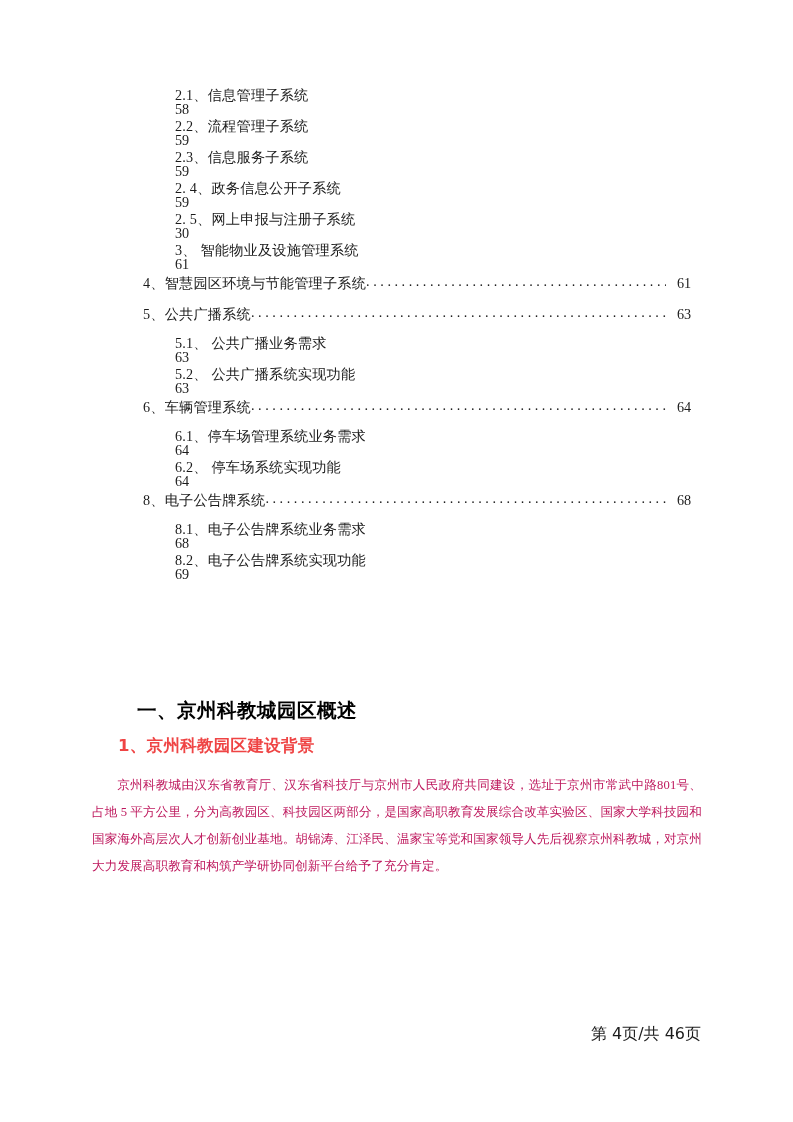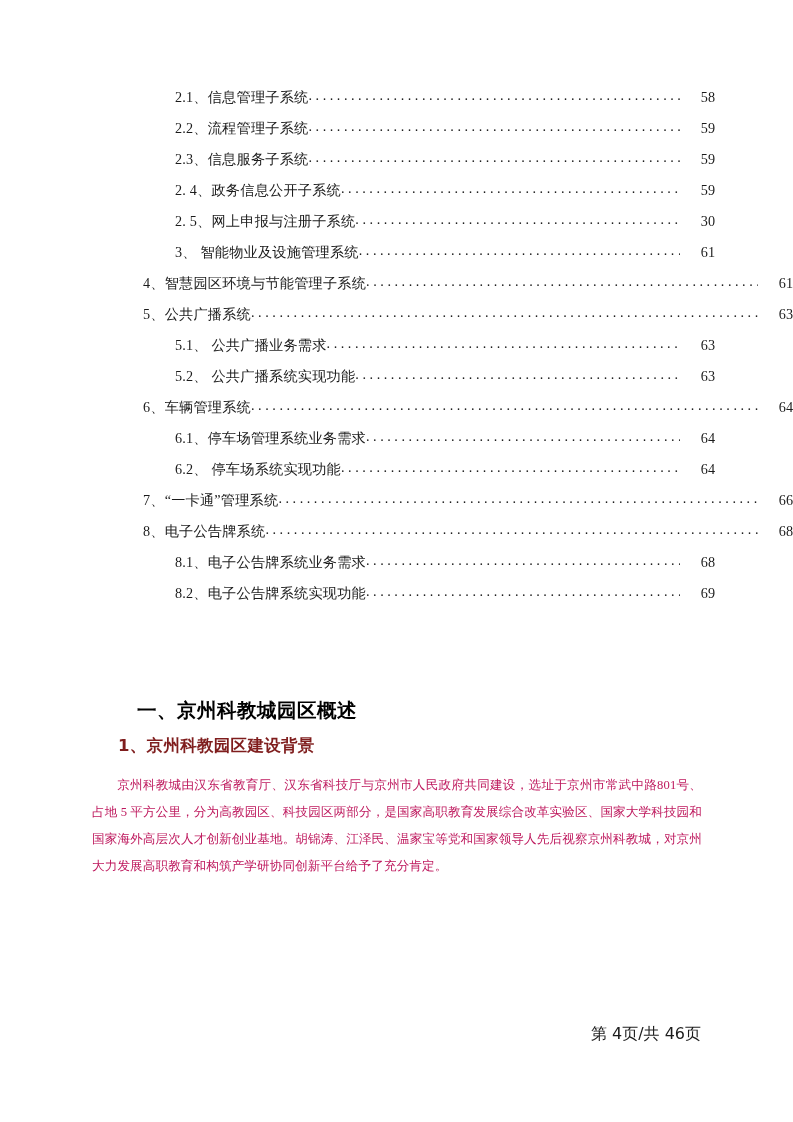--- a/index.html
+++ b/index.html
@@ -56,27 +56,27 @@
     position: absolute;
     left: 0;
     top: 0;
     white-space: nowrap;
     letter-spacing: 0px;
     font-size: 14.2px;
     color: #1b1b1b;
   }
   .toc-row .pageno {
     flex: 0 0 34px;
-    text-align: right;
+    text-align: center;
     padding-right: 0;
     font-size: 14.2px;
   }
   
-  .lvl1 { padding-left: 143px; }
-  .lvl2 { padding-left: 175px; padding-right: 78px; }
+  .lvl1 { padding-left: 143px; padding-right: 92px; }
+  .lvl2 { padding-left: 175px; padding-right: 56px; flex-direction: column; }
 
   
   .h1 {
     position: absolute;
     left: 137px;
     top: 697px;
     font-family: "DejaVu Sans", "Liberation Sans", sans-serif;
     font-size: 19.5px;
     font-weight: bold;
     letter-spacing: 0.5px;
@@ -84,21 +84,21 @@
     white-space: nowrap;
   }
   .h2 {
     position: absolute;
     left: 118px;
     top: 735px;
     font-family: "DejaVu Sans", "Liberation Sans", sans-serif;
     font-size: 16.5px;
     font-weight: bold;
     letter-spacing: 0.3px;
-    color: #7f1d1d;
+    color: #ef4444;
     white-space: nowrap;
   }
 
   
   .body-para {
     position: absolute;
     left: 92px;
     top: 772px;
     width: 610px;
     font-size: 12.6px;
@@ -200,25 +200,20 @@
         <span class="title">6.1、停车场管理系统业务需求</span>
         <span class="leader"></span>
         <span class="pageno">64</span>
       </div>
       <div class="toc-row lvl2">
         <span class="title">6.2、 停车场系统实现功能</span>
         <span class="leader"></span>
         <span class="pageno">64</span>
       </div>
       <div class="toc-row lvl1">
-        <span class="title">7、“一卡通”管理系统</span>
-        <span class="leader"></span>
-        <span class="pageno">66</span>
-      </div>
-      <div class="toc-row lvl1">
         <span class="title">8、电子公告牌系统</span>
         <span class="leader"></span>
         <span class="pageno">68</span>
       </div>
       <div class="toc-row lvl2">
         <span class="title">8.1、电子公告牌系统业务需求</span>
         <span class="leader"></span>
         <span class="pageno">68</span>
       </div>
       <div class="toc-row lvl2">

